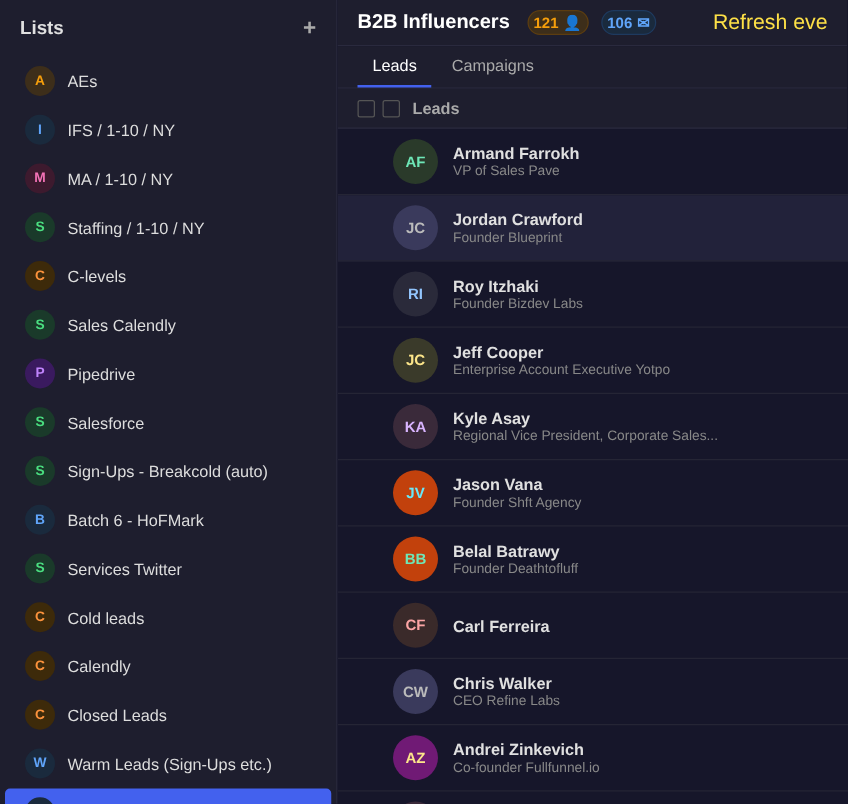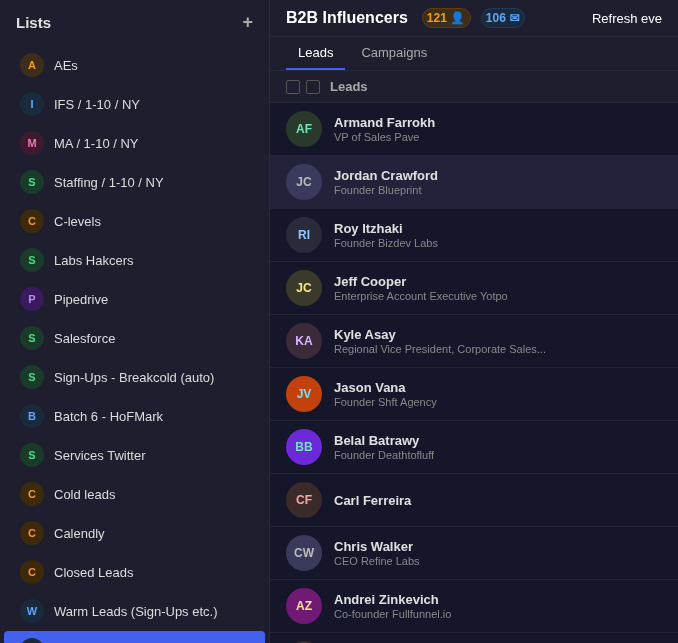--- a/index.html
+++ b/index.html
@@ -128,22 +128,22 @@
       color: #f59e0b;
       border: 1px solid #5c3d10;
     }
     .badge-blue {
       background: #1a2a3d;
       color: #60a5fa;
       border: 1px solid #1e3a5f;
     }
     .refresh-btn {
       margin-left: auto;
-      font-size: 13px;
-      color: #ffffff;
+      font-size: 17px;
+      color: #fde047;
       cursor: pointer;
     }
 
     
     .tab-bar {
       display: flex;
       align-items: center;
       padding: 0 16px;
       background: #1e1e2e;
       border-bottom: 1px solid #2a2a3e;
@@ -217,20 +217,21 @@
       margin-right: 12px;
       flex-shrink: 0;
       overflow: hidden;
       display: flex;
       align-items: center;
       justify-content: center;
       font-size: 11px;
       font-weight: 700;
       background: #3a3a5c;
       color: #aaa;
+      margin-left: 28px;
     }
     .lead-info { flex: 1; }
     .lead-name {
       font-size: 13px;
       font-weight: 600;
       color: #e0e0e0;
     }
     .lead-title {
       font-size: 11px;
       color: #888;
@@ -286,21 +287,21 @@
       <span class="item-name">Staffing / 1-10 / NY</span>
       <span class="dots-icon">⋮</span>
     </div>
       <div class="list-item">
       <div class="avatar-circle" style="background:#3d2a0a;color:#fb923c;">C</div>
       <span class="item-name">C-levels</span>
       <span class="dots-icon">⋮</span>
     </div>
       <div class="list-item">
       <div class="avatar-circle" style="background:#1a3a2a;color:#4ade80;">S</div>
-      <span class="item-name">Labs Hakcers</span>
+      <span class="item-name">Sales Calendly</span>
       <span class="dots-icon">⋮</span>
     </div>
       <div class="list-item">
       <div class="avatar-circle" style="background:#3a1a5f;color:#c084fc;">P</div>
       <span class="item-name">Pipedrive</span>
       <span class="dots-icon">⋮</span>
     </div>
       <div class="list-item">
       <div class="avatar-circle" style="background:#1a3a2a;color:#4ade80;">S</div>
       <span class="item-name">Salesforce</span>
@@ -432,21 +433,21 @@
       <div class="lead-avatar" style="background:#c2410c; color:#67e8f9;">
         <span class="av-letters">JV</span>
       </div>
       <div class="lead-info">
         <div class="lead-name">Jason Vana</div>
         <div class="lead-title">Founder Shft Agency</div>
       </div>
       <span class="lead-add">+</span>
     </div>
       <div class="lead-row">
-      <div class="lead-avatar" style="background:#6d28d9; color:#6ee7b7;">
+      <div class="lead-avatar" style="background:#c2410c; color:#6ee7b7;">
         <span class="av-letters">BB</span>
       </div>
       <div class="lead-info">
         <div class="lead-name">Belal Batrawy</div>
         <div class="lead-title">Founder Deathtofluff</div>
       </div>
       <span class="lead-add">+</span>
     </div>
       <div class="lead-row">
       <div class="lead-avatar" style="background:#3a2a2a; color:#fca5a5;">

